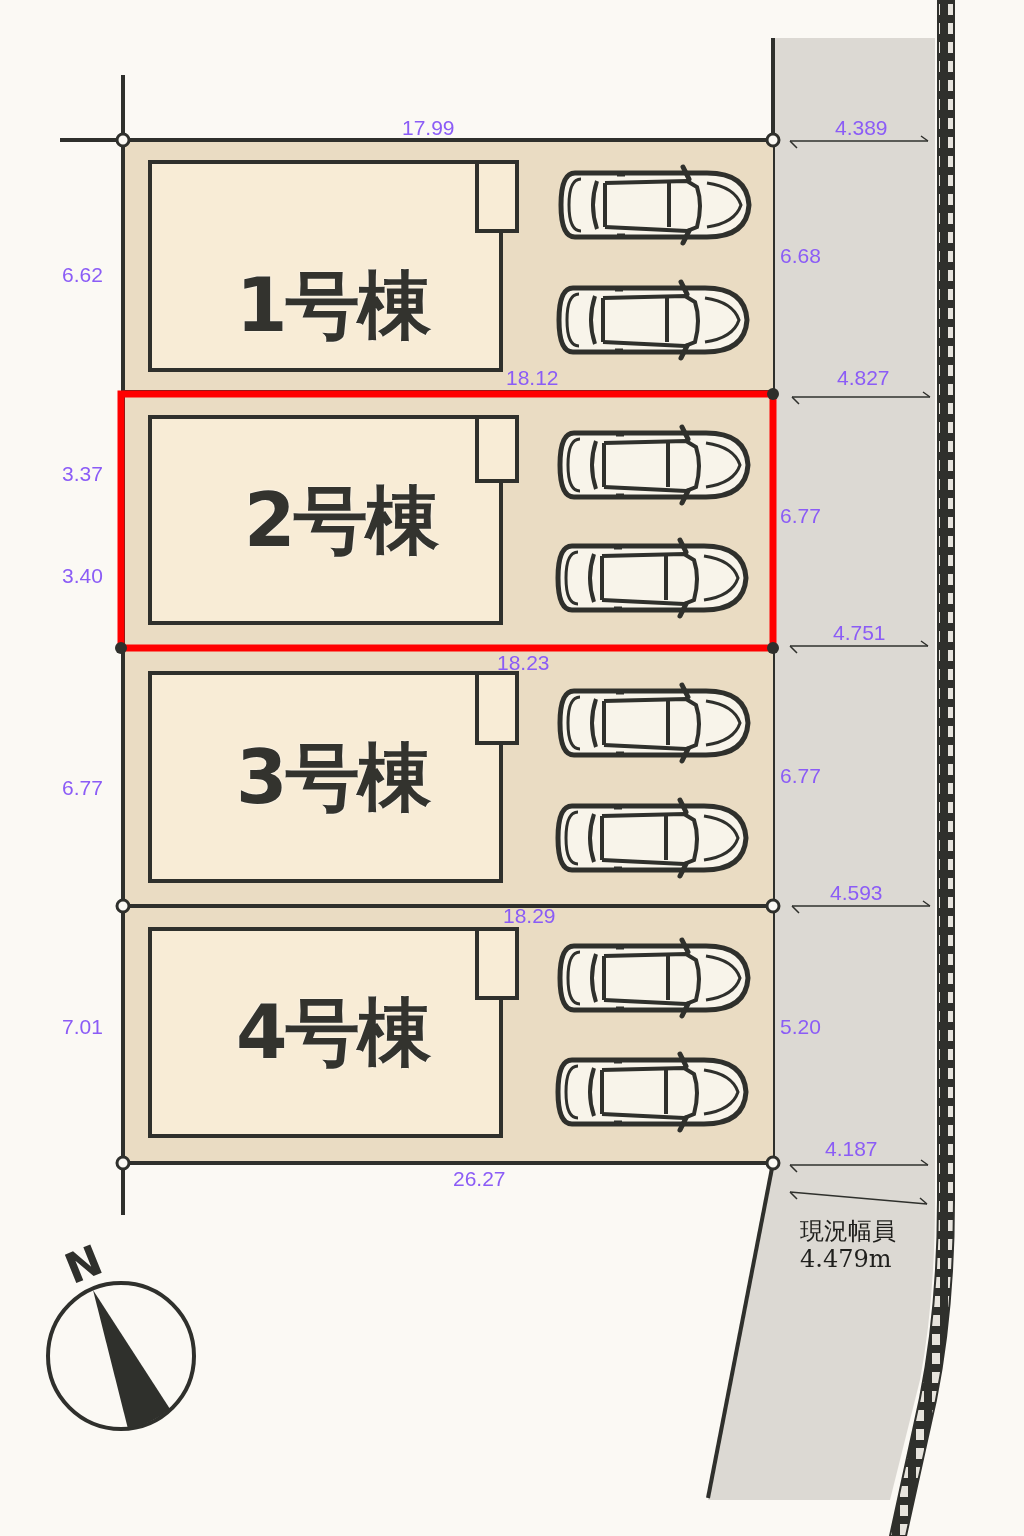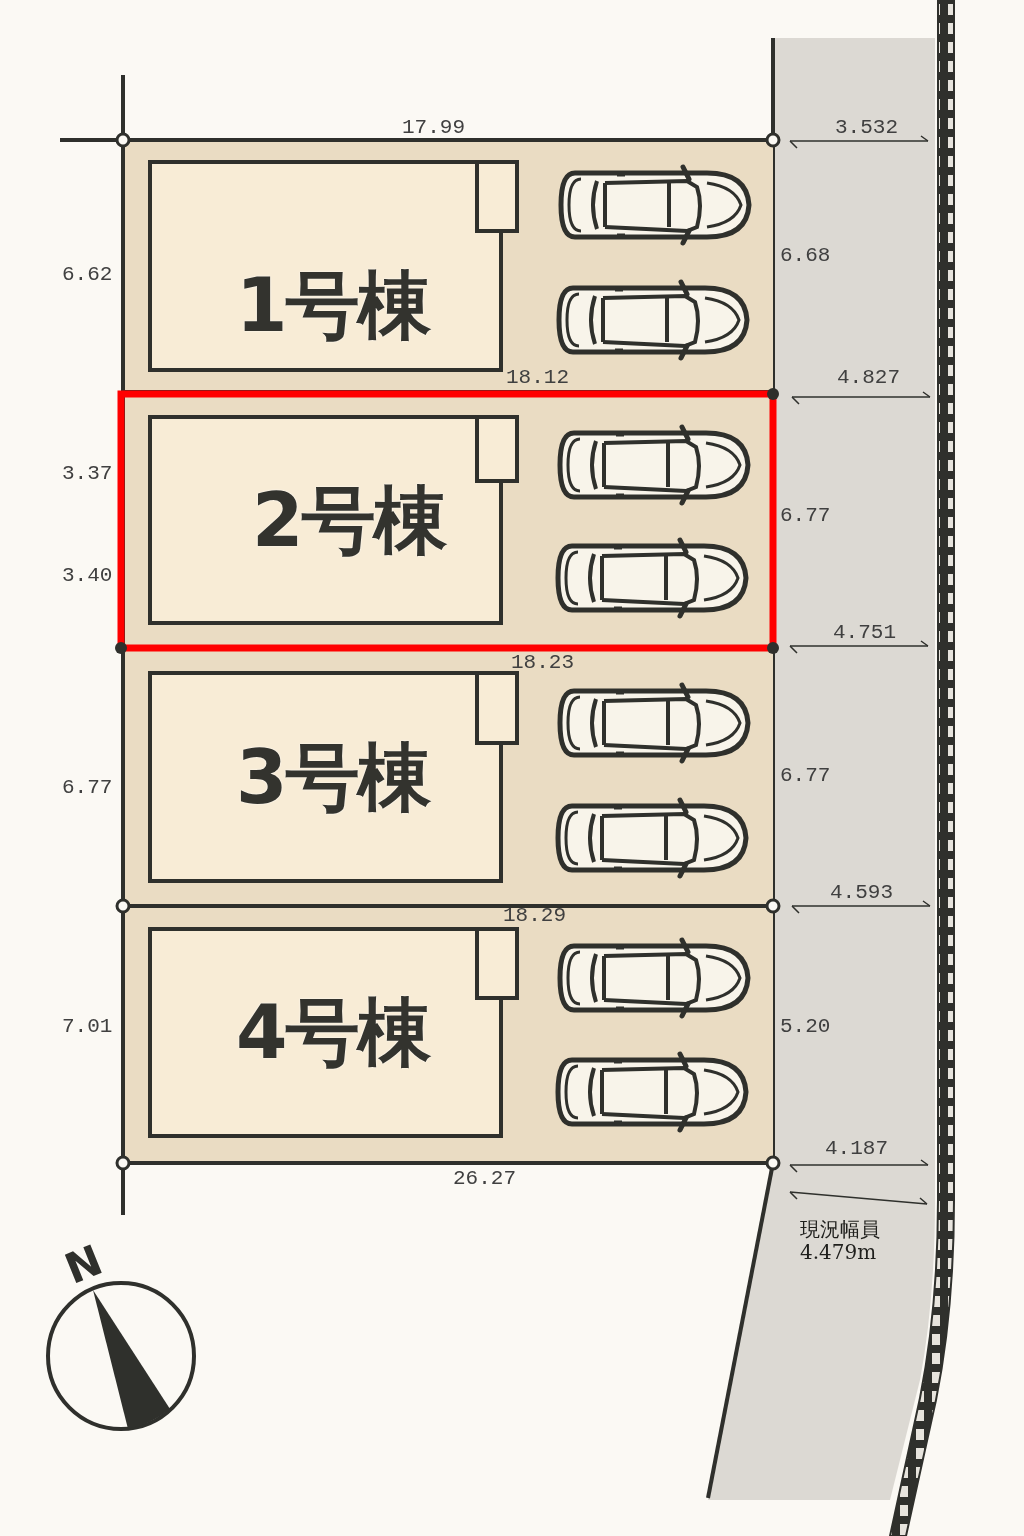--- a/index.html
+++ b/index.html
@@ -3,32 +3,32 @@
   <meta charset="utf-8">
   <style>
     html, body { margin: 0; padding: 0; }
     body {
       width: 1024px; height: 1536px; position: relative; overflow: hidden;
       background: #fbf9f4;
       font-family: "DejaVu Serif", "Liberation Serif", serif;
     }
     svg.plan { position: absolute; left: 0; top: 0; }
     .dim {
-      position: absolute; font-family: Liberation Mono, monospace;
-      font-size: 21px; color: #404040; line-height: 1; white-space: nowrap;
+      position: absolute; font-family: Liberation Sans, sans-serif;
+      font-size: 21px; color: #8b5cf6; line-height: 1; white-space: nowrap;
     }
     .bldg-label {
       position: absolute; font-family: "DejaVu Sans", "Liberation Sans", sans-serif;
       font-weight: bold; font-size: 74px; color: #33332e; line-height: 1;
       letter-spacing: -2px; white-space: nowrap;
       text-shadow: 0 0 2px #fff;
     }
     .road-label {
       position: absolute; font-family: "DejaVu Serif", "Liberation Serif", serif;
-      font-size: 20px; color: #1f1f1c; line-height: 1.15; white-space: nowrap;
+      font-size: 24px; color: #1f1f1c; line-height: 1.15; white-space: nowrap;
     }
     .hit { position: absolute; }
   </style>
 </head>
 <body>
 
 <svg class="plan" width="1024" height="1536" viewBox="0 0 1024 1536" xmlns="http://www.w3.org/2000/svg">
   <defs>
     <g id="car">
 
@@ -121,37 +121,37 @@
 
 <div class="hit" style="left:46px;top:1240px;width:152px;height:192px;">
   <span style="position:absolute;left:20px;top:0px;font-family:'DejaVu Sans','Liberation Sans',sans-serif;font-weight:bold;font-size:42px;color:#2f302c;transform:rotate(-22deg);display:inline-block;">N</span>
 </div>
 
 <div class="hit" style="left:123px;top:140px;width:650px;height:252px;"></div>
 <div class="bldg-label" style="left:236px;top:228px;margin-top:40px;">1号棟</div>
 <div class="dim" style="left:402px;top:117px;">17.99</div>
 <div class="dim" style="left:62px;top:264px;">6.62</div>
 <div class="dim" style="left:780px;top:245px;">6.68</div>
-<div class="dim" style="left:835px;top:117px;">3.532</div>
+<div class="dim" style="left:835px;top:117px;">4.389</div>
 <div class="hit" style="left:557px;top:165px;width:195px;height:80px;"><span></span></div>
 <div class="hit" style="left:555px;top:280px;width:195px;height:80px;"><span></span></div>
 
 <div class="hit" style="left:121px;top:394px;width:652px;height:254px;"></div>
-<div class="bldg-label" style="left:252px;top:483px;">2号棟</div>
+<div class="bldg-label" style="left:244px;top:483px;">2号棟</div>
 <div class="dim" style="left:506px;top:367px;">18.12</div>
 <div class="dim" style="left:62px;top:463px;">3.37</div>
 <div class="dim" style="left:62px;top:565px;">3.40</div>
 <div class="dim" style="left:780px;top:505px;">6.77</div>
 <div class="dim" style="left:837px;top:367px;">4.827</div>
 <div class="hit" style="left:556px;top:425px;width:195px;height:80px;"><span></span></div>
 <div class="hit" style="left:554px;top:538px;width:195px;height:80px;"><span></span></div>
 
 <div class="hit" style="left:123px;top:648px;width:650px;height:258px;"></div>
 <div class="bldg-label" style="left:236px;top:740px;">3号棟</div>
-<div class="dim" style="left:511px;top:652px;">18.23</div>
+<div class="dim" style="left:497px;top:652px;">18.23</div>
 <div class="dim" style="left:62px;top:777px;">6.77</div>
 <div class="dim" style="left:780px;top:765px;">6.77</div>
 <div class="dim" style="left:833px;top:622px;">4.751</div>
 <div class="hit" style="left:556px;top:683px;width:195px;height:80px;"><span></span></div>
 <div class="hit" style="left:554px;top:798px;width:195px;height:80px;"><span></span></div>
 
 <div class="hit" style="left:123px;top:906px;width:650px;height:257px;"></div>
 <div class="bldg-label" style="left:236px;top:995px;">4号棟</div>
 <div class="dim" style="left:503px;top:905px;">18.29</div>
 <div class="dim" style="left:453px;top:1168px;">26.27</div>

